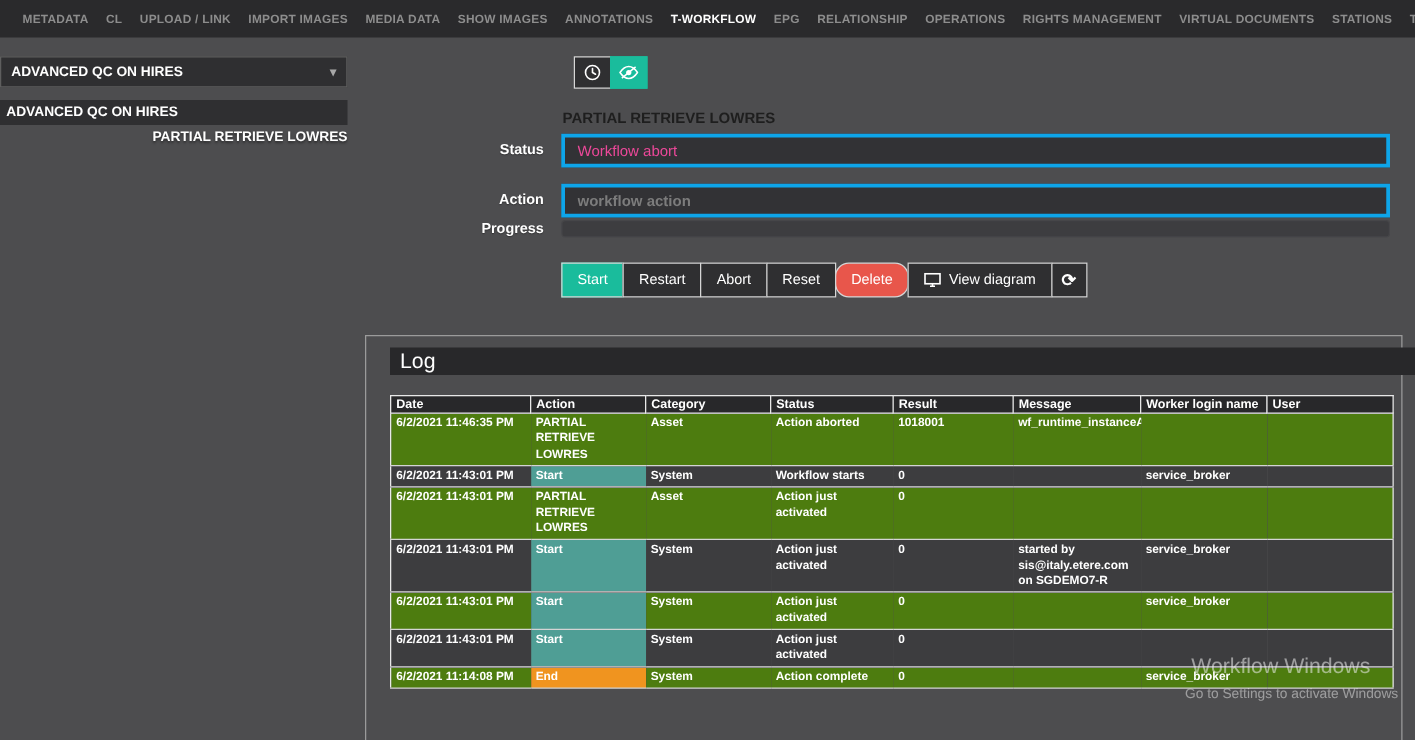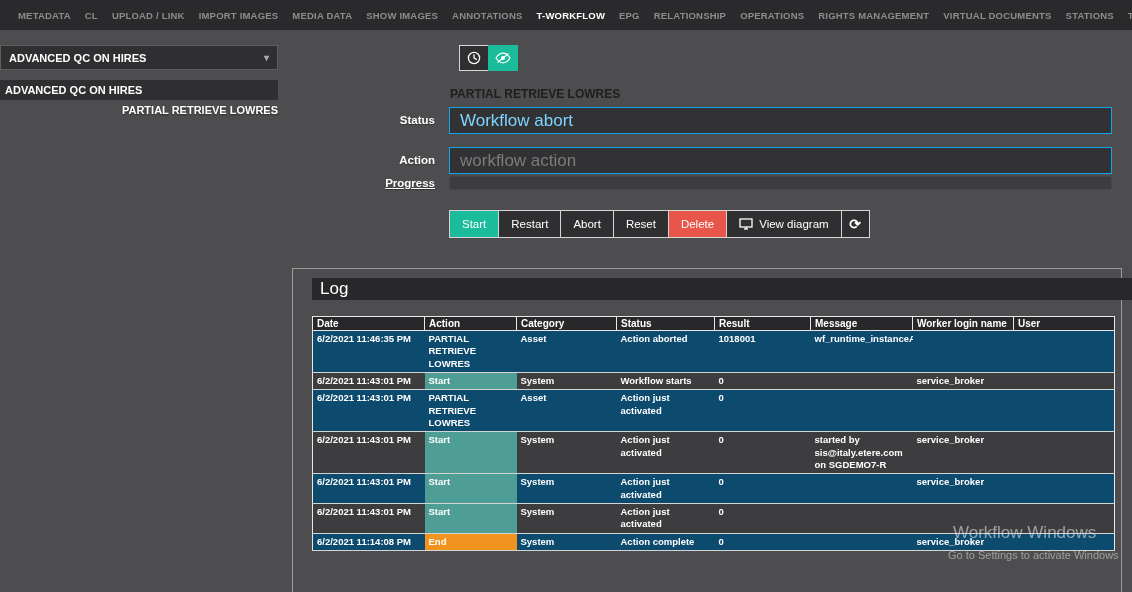--- a/index.html
+++ b/index.html
@@ -32,51 +32,51 @@
   .iconbtn-group { position:absolute; left:459px; top:45px; display:flex; }
   .icon-btn { width:30px; padding:0; justify-content:center; }
   .icon-btn.active-teal { background:#1abc9c; border-color:#1abc9c; }
 
   
   .wf-title { position:absolute; left:450px; top:87px; color:#1e1e1e; font-size:12px; font-weight:bold; }
   .form-label { position:absolute; left:0; width:435px; text-align:right; color:#fff;
                 font-size:11.5px; font-weight:600; text-shadow:0 1px 1px rgba(0,0,0,.35); }
   .lbl-status { top:107px; height:27px; line-height:27px; }
   .lbl-action { top:147px; height:27px; line-height:27px; }
-  .lbl-progress { top:176px; height:14px; line-height:14px;text-decoration:underline; }
+  .lbl-progress { top:176px; height:14px; line-height:14px; }
   .field { position:absolute; left:449px; width:663px; height:27px; background:#323235;
-           border:1px solid #0ea5e9; color:#7dd3fc; font-size:17px; padding:0 10px;
+           border:3px solid #0ea5e9; color:#ec4899; font-size:12px; padding:0 10px;
            font-family:"Liberation Sans",sans-serif; }
   .field::placeholder { color:#7c7c7c; }
   .field-status { top:107px; }
-  .field-action { top:147px; }
+  .field-action { top:147px;font-weight:bold; }
   .progress-track { position:absolute; left:449px; top:176px; width:663px; height:14px;
                     background:#3d3d40; border:1px solid #464649; border-radius:3px; overflow:hidden; }
   .progress-fill { height:100%; background:#1abc9c; width:0%; }
 
   
   .action-row { position:absolute; left:449px; top:210px; display:flex; align-items:center; }
   .btn.h28 { height:28px; }
   .btn-start  { background:#1abc9c; }
-  .btn-delete { background:#e8564b; }
+  .btn-delete { background:#e8564b;border-radius:11px; }
   .btn-refresh { margin-left:10px; width:29px; padding:0; justify-content:center;
                  font-size:14px; font-weight:bold; }
 
   
   .log-panel { position:absolute; left:292px; top:268px; width:830px; height:400px;
                background:#4d4d4f; border:1px solid #9b9b9b; }
   .log-bar { position:absolute; left:19px; top:9px; width:874px; height:22px; background:#28282a;
              color:#fff; font-size:17px; font-weight:normal; line-height:22px; padding-left:8px; }
   table.log-table { position:absolute; left:19px; top:47px; width:802px; border-collapse:collapse;
                     table-layout:fixed; border:1px solid #e8e8e8; }
   .log-table th { background:#28282a; color:#fff; font-size:10px; font-weight:bold; text-align:left;
                   padding:1px 4px; border:1px solid #e8e8e8; white-space:nowrap; overflow:hidden; }
   .log-table td { color:#fff; font-size:9.5px; font-weight:bold; padding:2px 3px 2px 4px;
                   border-bottom:1px solid #d4d4d4; vertical-align:top; overflow:hidden; line-height:1.3; }
-  .log-table tr.odd  td { background:#0c4a6e; }
+  .log-table tr.odd  td { background:#4d7c0f; }
   .log-table tr.even td { background:#3d3d3f; }
   .log-table td.hl-teal   { background:#4f9e95 !important; }
   .log-table td.hl-orange { background:#f0941f !important; }
   .log-table td.nowrap { white-space:nowrap; }
 
   
   .watermark { position:absolute; z-index:10; pointer-events:none; color:rgba(238,238,238,.55); }
   .wm1 { left:953px; top:523px; font-size:17px; }
   .wm2 { left:948px; top:549px; font-size:11px; color:rgba(238,238,238,.5); }
 

